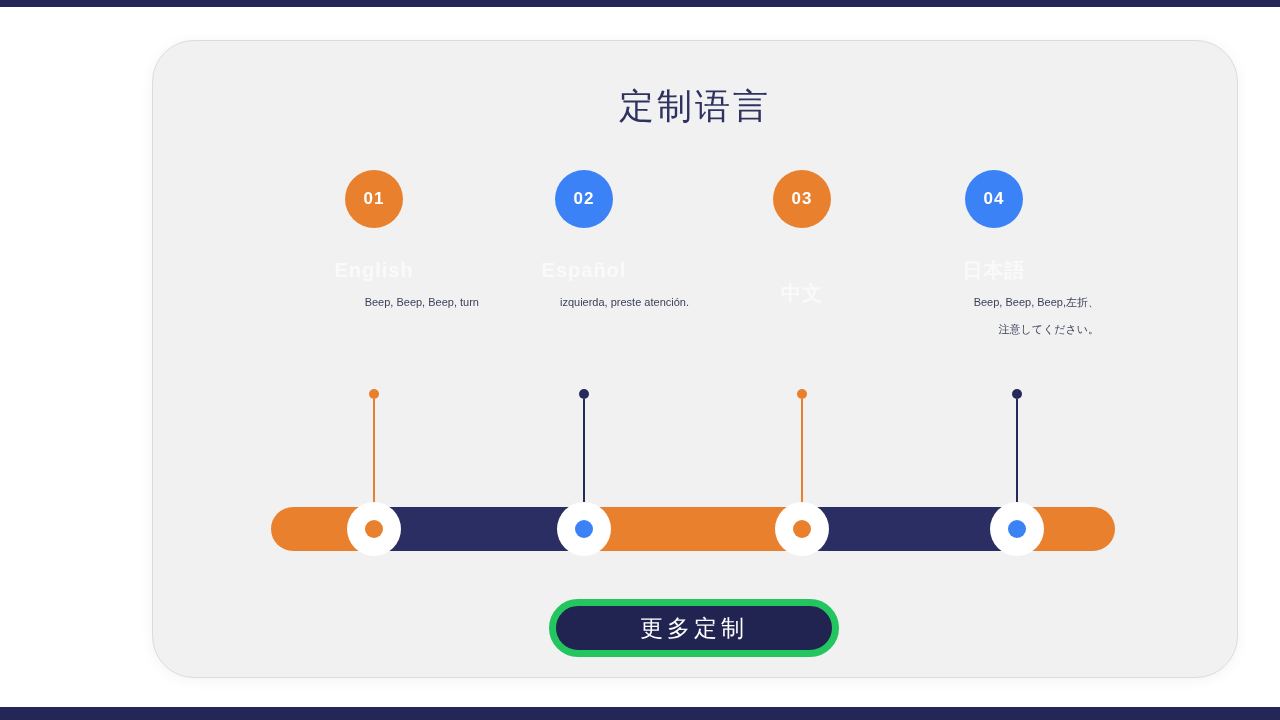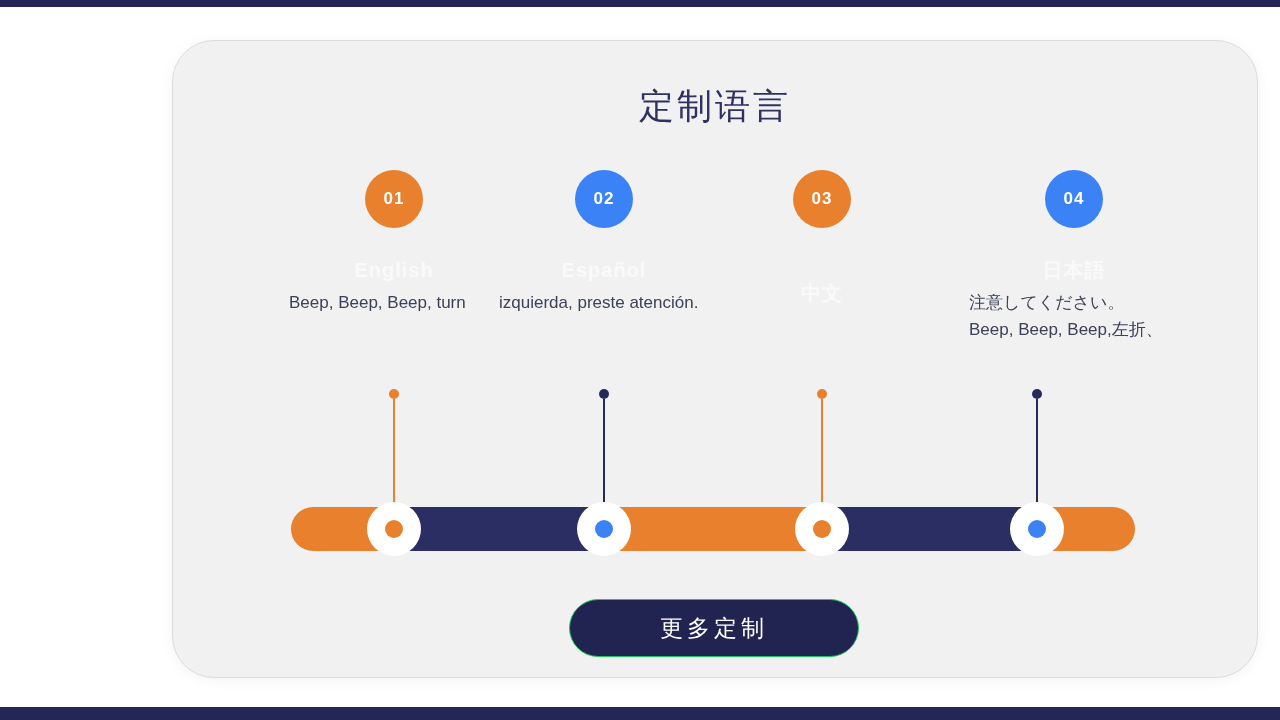--- a/index.html
+++ b/index.html
@@ -17,53 +17,52 @@
   .band-bottom {
     position:absolute; bottom:0; left:0; width:1280px; height:13px;
     background:#232656;
   }
   .card {
     position:absolute; left:152px; top:40px; width:1086px; height:638px;
     background:#f1f1f2;
     border:1px solid #dcdcdd;
     border-radius:42px;
     box-shadow:0 2px 14px rgba(0,0,0,0.05);
-    margin-left:20px;
   }
   .title {
     position:absolute; top:42px; left:0; width:100%;
     text-align:center;
     font-size:35px; font-weight:500; letter-spacing:3px;
     color:#2f3260;
   }
   
   .col {
     position:absolute; top:129px; width:210px;
     display:flex; flex-direction:column; align-items:center;
   }
   .col-1 { left:116px; }
   .col-2 { left:326px; }
   .col-3 { left:544px;gap:23px; }
-  .col-4 { left:796px; }
+  .col-4 { left:736px; }
   .num-circle {
     width:58px; height:58px; border-radius:50%;
     display:flex; align-items:center; justify-content:center;
     color:#ffffff; font-size:17px; font-weight:700; letter-spacing:1px;
     margin-bottom:30px;
   }
   .orange-bg { background:#e8802e;text-align:center; }
   .navy-bg   { background:#3b82f6; }
   .lang-name {
     font-size:20px; font-weight:700; color:#fafafa;
     height:24px; line-height:24px; margin-bottom:7px;
     letter-spacing:1px;
   }
   .desc {
-    font-size:17px; line-height:27px; color:#3c4158;
-    text-align:left; width:210px;
+    font-size:11px; line-height:27px; color:#3c4158;
+    text-align:right; width:210px;
   }
   .desc span { display:block; }
   
   .stem { position:absolute; width:10px; }
   .stem-1 { left:216px; top:348px; }
   .stem-2 { left:426px; top:348px; }
   .stem-3 { left:644px; top:348px; }
   .stem-4 { left:859px; top:348px; }
   .stem-dot { width:10px; height:10px; border-radius:50%; }
   .stem-line { width:2px; height:128px; margin-left:4px; }
@@ -85,21 +84,21 @@
   .node-1 { left:76px;  }
   .node-2 { left:286px; }
   .node-3 { left:504px; }
   .node-4 { left:719px; }
   .node-dot { width:18px; height:18px; border-radius:50%; }
   
   .cta {
     position:absolute; left:396px; top:558px; width:290px; height:58px;
     border-radius:29px;
     background:#212451;
-    border:1px solid #22c55e;
+    border:7px solid #22c55e;
     color:#ffffff; font-size:23px; letter-spacing:4px;
     font-family:"Liberation Sans", sans-serif;
     cursor:pointer;
     display:flex; align-items:center; justify-content:center;
   }
 </style>
 </head>
 <body>
 
 <div class="band-top"></div>
@@ -136,22 +135,22 @@
     <p class="desc">
     </p>
   </div>
 
   <div class="col col-4">
     <div class="num-circle navy-bg">
       <span>04</span>
     </div>
     <div class="lang-name">日本語</div>
     <p class="desc">
+      <span>Beep, Beep, Beep,左折、</span>
       <span>注意してください。</span>
-      <span>Beep, Beep, Beep,左折、</span>
     </p>
   </div>
 
   <div class="stem stem-1 orange-stem">
     <div class="stem-dot"></div>
     <div class="stem-line"></div>
   </div>
   <div class="stem stem-2 navy-stem">
     <div class="stem-dot"></div>
     <div class="stem-line"></div>

